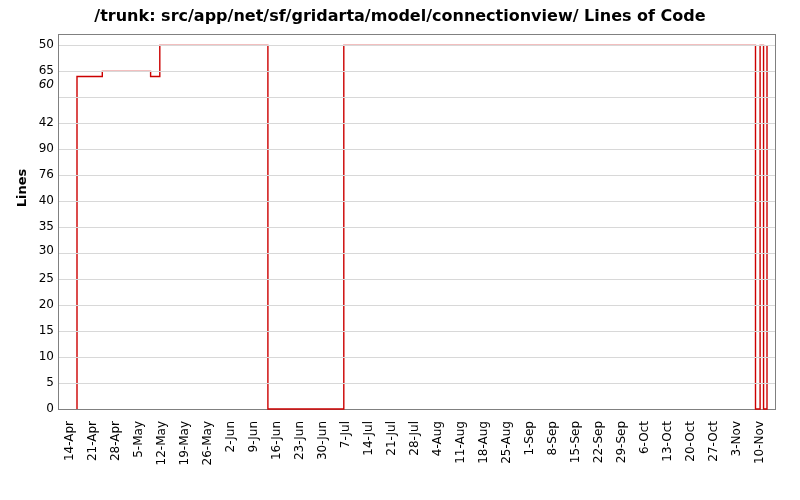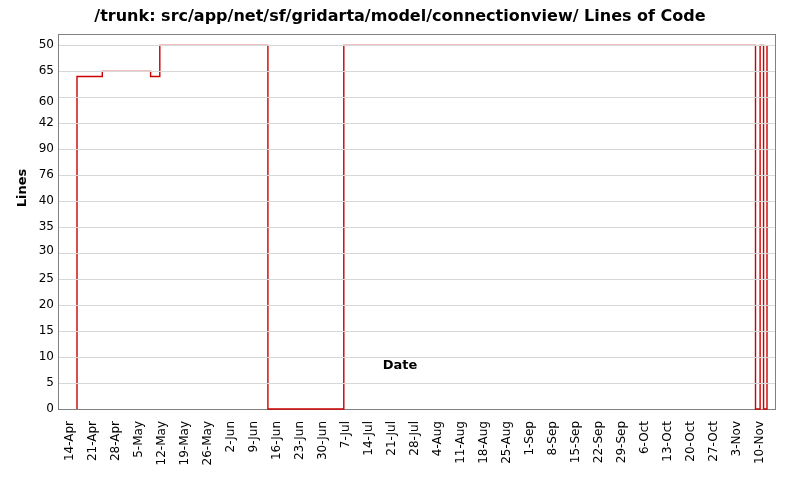--- a/index.html
+++ b/index.html
@@ -132,21 +132,21 @@
       <div class="y-tick-label" style="top: 356.056px;">10</div>
       <div class="y-tick-label" style="top: 330.083px;">15</div>
       <div class="y-tick-label" style="top: 304.111px;">20</div>
       <div class="y-tick-label" style="top: 278.139px;">25</div>
       <div class="y-tick-label" style="top: 250px;">30</div>
       <div class="y-tick-label" style="top: 226.194px;">35</div>
       <div class="y-tick-label" style="top: 200.222px;">40</div>
       <div class="y-tick-label" style="top: 174.25px;">76</div>
       <div class="y-tick-label" style="top: 148.278px;">90</div>
       <div class="y-tick-label" style="top: 122.306px;">42</div>
-      <div class="y-tick-label" style="top: 101px;">60</div>
+      <div class="y-tick-label" style="top: 84px; font-style: italic;">60</div>
       <div class="y-tick-label" style="top: 70.3611px;">65</div>
       <div class="y-tick-label" style="top: 44.3889px;">50</div>
     </div>
 
   <div id="x-ticks">
       <div class="xtick-wrap" style="left: 76px;">
         <div class="x-tick-label" style="right: 0px;">14-Apr</div>
       </div>
       <div class="xtick-wrap" style="left: 99px;">
         <div class="x-tick-label" style="right: 0px;">21-Apr</div>
@@ -233,15 +233,14 @@
         <div class="x-tick-label" style="right: 0px;">27-Oct</div>
       </div>
       <div class="xtick-wrap" style="left: 743px;">
         <div class="x-tick-label" style="right: 0px;">3-Nov</div>
       </div>
       <div class="xtick-wrap" style="left: 766px;">
         <div class="x-tick-label" style="right: 0px;">10-Nov</div>
       </div>
     </div>
 
-  <div class="x-axis-title">Date</div>
 
 </div>
 
 </body></html>

